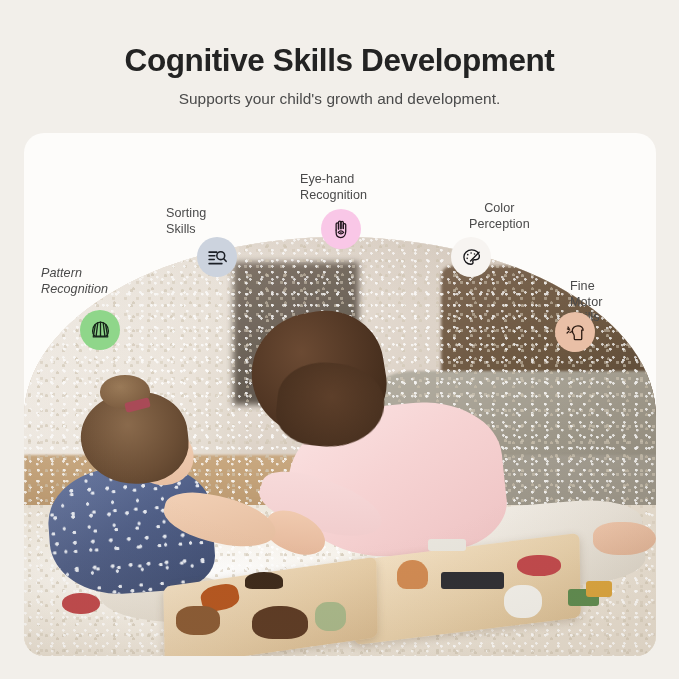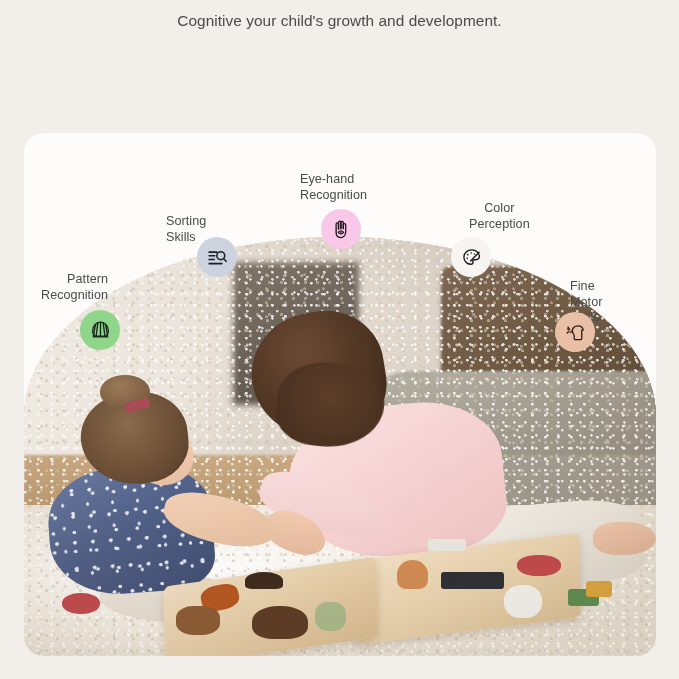--- a/index.html
+++ b/index.html
@@ -269,42 +269,43 @@
   }
   .badge {
     position:absolute;
     width:40px; height:40px;
     border-radius:50%;
     display:flex; align-items:center; justify-content:center;
   }
   .badge svg { display:block; }
 
   
-  #node-pattern .node-label { left:41px;  top:272px; text-align:right; }
+  #node-pattern .node-label { left:41px;  top:266px; text-align:left;font-style:italic; }
   #node-pattern .badge      { left:80px;  top:310px; background:#8fd68a; }
 
-  #node-sorting .node-label { left:166px; top:214px; text-align:left; }
+  #node-sorting .node-label { left:166px; top:206px; text-align:left; }
   #node-sorting .badge      { left:197px; top:237px; background:#ccd3de; }
 
   #node-eyehand .node-label { left:300px; top:172px; text-align:left; }
   #node-eyehand .badge      { left:321px; top:209px; background:#f9c7e7; }
 
   #node-color .node-label   { left:469px; top:201px; text-align:center; }
   #node-color .badge        { left:451px; top:237px; background:#f7f4f1; }
 
   #node-finemotor .node-label { left:570px; top:279px; text-align:left; }
   #node-finemotor .badge      { left:555px; top:312px; background:#e9bfa6; }
 </style>
 </head>
 <body>
 
 <div class="page">
 
   <div class="header">
-    <p class="subtitle">Cognitive your child's growth and development.</p>
+    <h1 class="title">Cognitive Skills Development</h1>
+    <p class="subtitle">Supports your child's growth and development.</p>
   </div>
 
   <div class="card">
 
     <div class="photo-wrap">
       <div class="photo">
         <div class="photo-inner">
           <div class="bg-wall"></div>
           <div class="bg-wall2"></div>
           <div class="window"></div>

